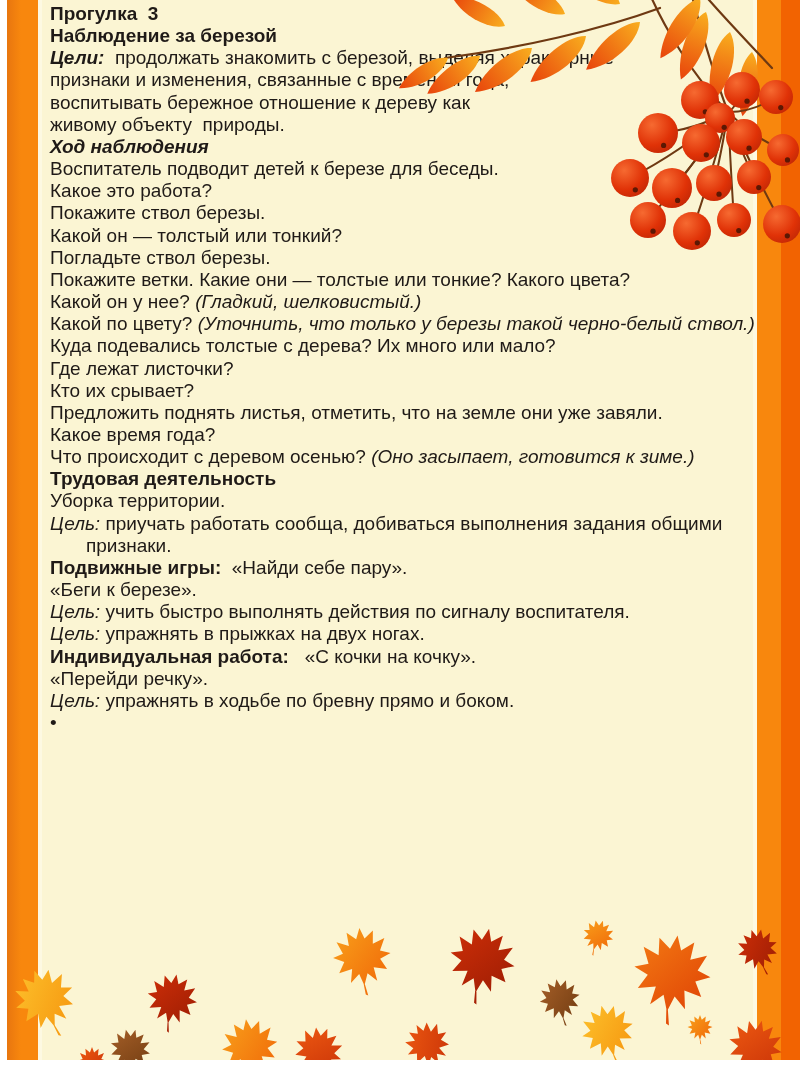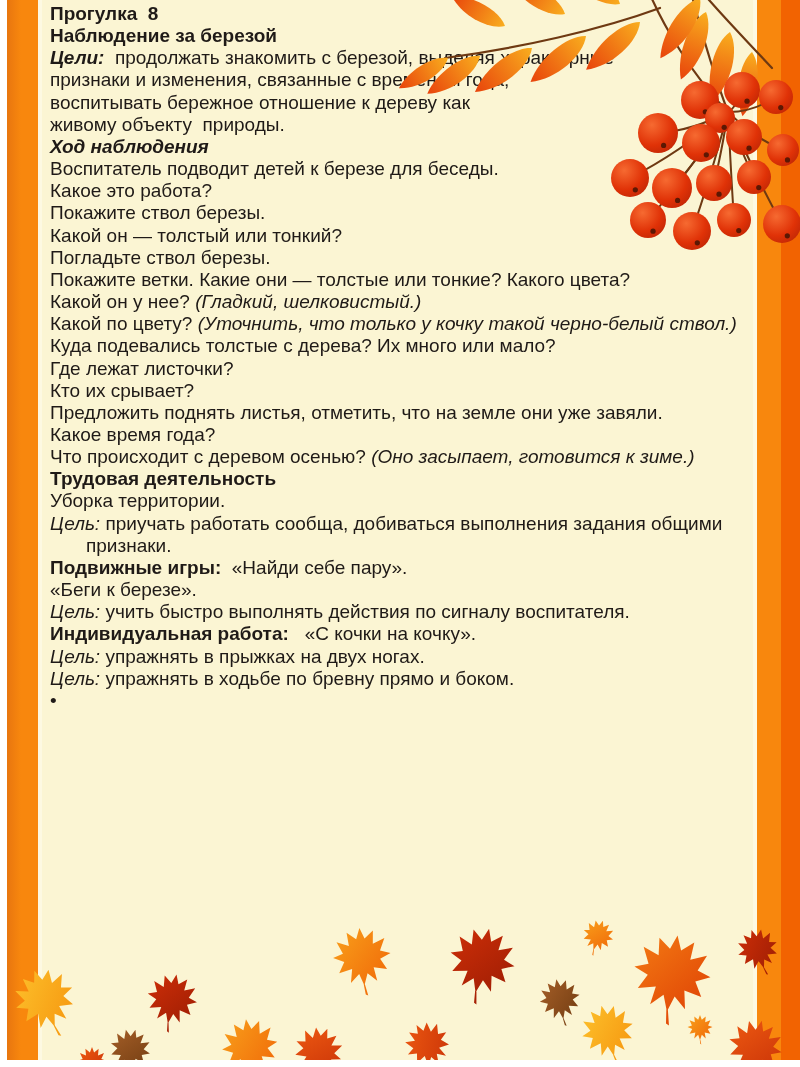--- a/index.html
+++ b/index.html
@@ -36,50 +36,51 @@
 <body>
 
 <div class="strip" id="edge-left-white"></div>
 <div class="strip" id="border-left"></div>
 <div class="strip" id="pale-left"></div>
 <div class="strip" id="pale-right"></div>
 <div class="strip" id="border-right-inner"></div>
 <div class="strip" id="border-right-outer"></div>
 
 <div id="text-block">
-    <div class="ln"><span class="b">Прогулка  8</span></div>
+    <div class="ln"><span class="b">Прогулка  3</span></div>
     <div class="ln"><span class="b">Наблюдение за березой</span></div>
     <div class="ln"><span class="bi">Цели:</span><span class="r">  продолжать знакомить с березой, выделяя характерные</span></div>
     <div class="ln"><span class="r">признаки и изменения, связанные с временем года;</span></div>
     <div class="ln"><span class="r">воспитывать бережное отношение к дереву как</span></div>
     <div class="ln"><span class="r">живому объекту  природы.</span></div>
     <div class="ln"><span class="bi">Ход наблюдения</span></div>
     <div class="ln"><span class="r">Воспитатель подводит детей к березе для беседы.</span></div>
     <div class="ln"><span class="r">Какое это работа?</span></div>
     <div class="ln"><span class="r">Покажите ствол березы.</span></div>
     <div class="ln"><span class="r">Какой он — толстый или тонкий?</span></div>
     <div class="ln"><span class="r">Погладьте ствол березы.</span></div>
     <div class="ln"><span class="r">Покажите ветки. Какие они — толстые или тонкие? Какого цвета?</span></div>
     <div class="ln"><span class="r">Какой он у нее? </span><span class="i">(Гладкий, шелковистый.)</span></div>
-    <div class="ln"><span class="r">Какой по цвету? </span><span class="i">(Уточнить, что только у кочку такой черно-белый ствол.)</span></div>
+    <div class="ln"><span class="r">Какой по цвету? </span><span class="i">(Уточнить, что только у березы такой черно-белый ствол.)</span></div>
     <div class="ln"><span class="r">Куда подевались толстые с дерева? Их много или мало?</span></div>
     <div class="ln"><span class="r">Где лежат листочки?</span></div>
     <div class="ln"><span class="r">Кто их срывает?</span></div>
     <div class="ln"><span class="r">Предложить поднять листья, отметить, что на земле они уже завяли.</span></div>
     <div class="ln"><span class="r">Какое время года?</span></div>
     <div class="ln"><span class="r">Что происходит с деревом осенью? </span><span class="i">(Оно засыпает, готовится к зиме.)</span></div>
     <div class="ln"><span class="b">Трудовая деятельность</span></div>
     <div class="ln"><span class="r">Уборка территории.</span></div>
     <div class="ln"><span class="i">Цель:</span><span class="r"> приучать работать сообща, добиваться выполнения задания общими</span></div>
     <div class="ln" style="padding-left: 36px;"><span class="r">признаки.</span></div>
     <div class="ln"><span class="b">Подвижные игры:</span><span class="r">  «Найди себе пару».</span></div>
     <div class="ln"><span class="r">«Беги к березе».</span></div>
     <div class="ln"><span class="i">Цель:</span><span class="r"> учить быстро выполнять действия по сигналу воспитателя.</span></div>
+    <div class="ln"><span class="i">Цель:</span><span class="r"> упражнять в прыжках на двух ногах.</span></div>
     <div class="ln"><span class="b">Индивидуальная работа:</span><span class="r">   «С кочки на кочку».</span></div>
-    <div class="ln"><span class="i">Цель:</span><span class="r"> упражнять в прыжках на двух ногах.</span></div>
+    <div class="ln"><span class="r">«Перейди речку».</span></div>
     <div class="ln"><span class="i">Цель:</span><span class="r"> упражнять в ходьбе по бревну прямо и боком.</span></div>
     <div class="ln"><span class="r">•</span></div>
   </div>
 
 <svg class="deco" id="rowan-svg" viewBox="0 0 800 300">
   <defs>
     <linearGradient id="g-leaflet" x1="0" y1="0" x2="1" y2="0">
       <stop offset="0" stop-color="#F9AE1E"></stop>
         <stop offset="1" stop-color="#E8430B"></stop>
     </linearGradient>

